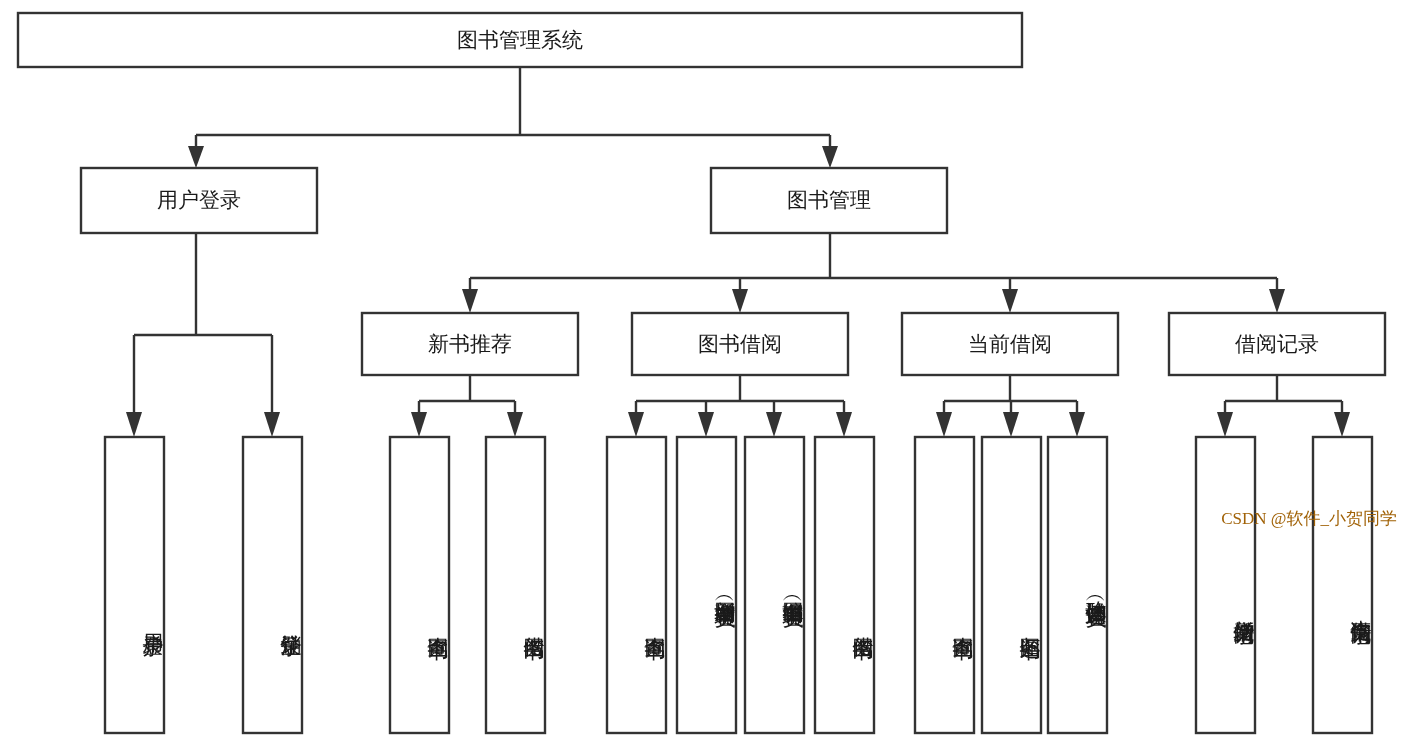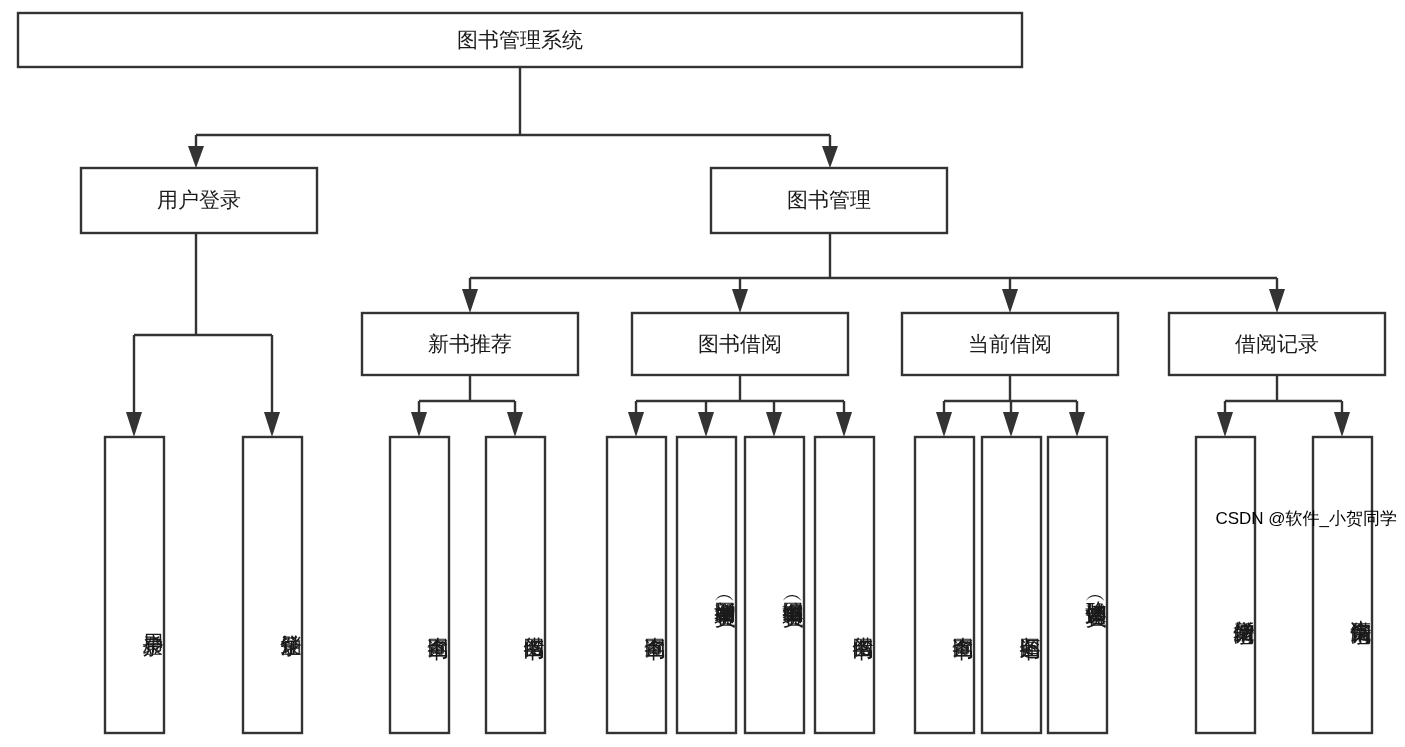--- a/index.html
+++ b/index.html
@@ -63,23 +63,23 @@
     white-space: nowrap;
     pointer-events: none;
     display: flex;
     align-items: flex-start;
     justify-content: center;
   }
   .watermark {
     position: absolute;
     right: 8px;
     bottom: 6px;
-    font-family: Liberation Sans, sans-serif;
+    font-family: Liberation Serif, serif;
     font-size: 17px;
-    color: #000000;
+    color: #a16207;
     white-space: nowrap;
     user-select: none;
   }
 </style>
 </head>
 <body>
 
 <div id="diagram-root">
 
   <svg class="diagram-svg" viewBox="0 0 1405 747" xmlns="http://www.w3.org/2000/svg">

